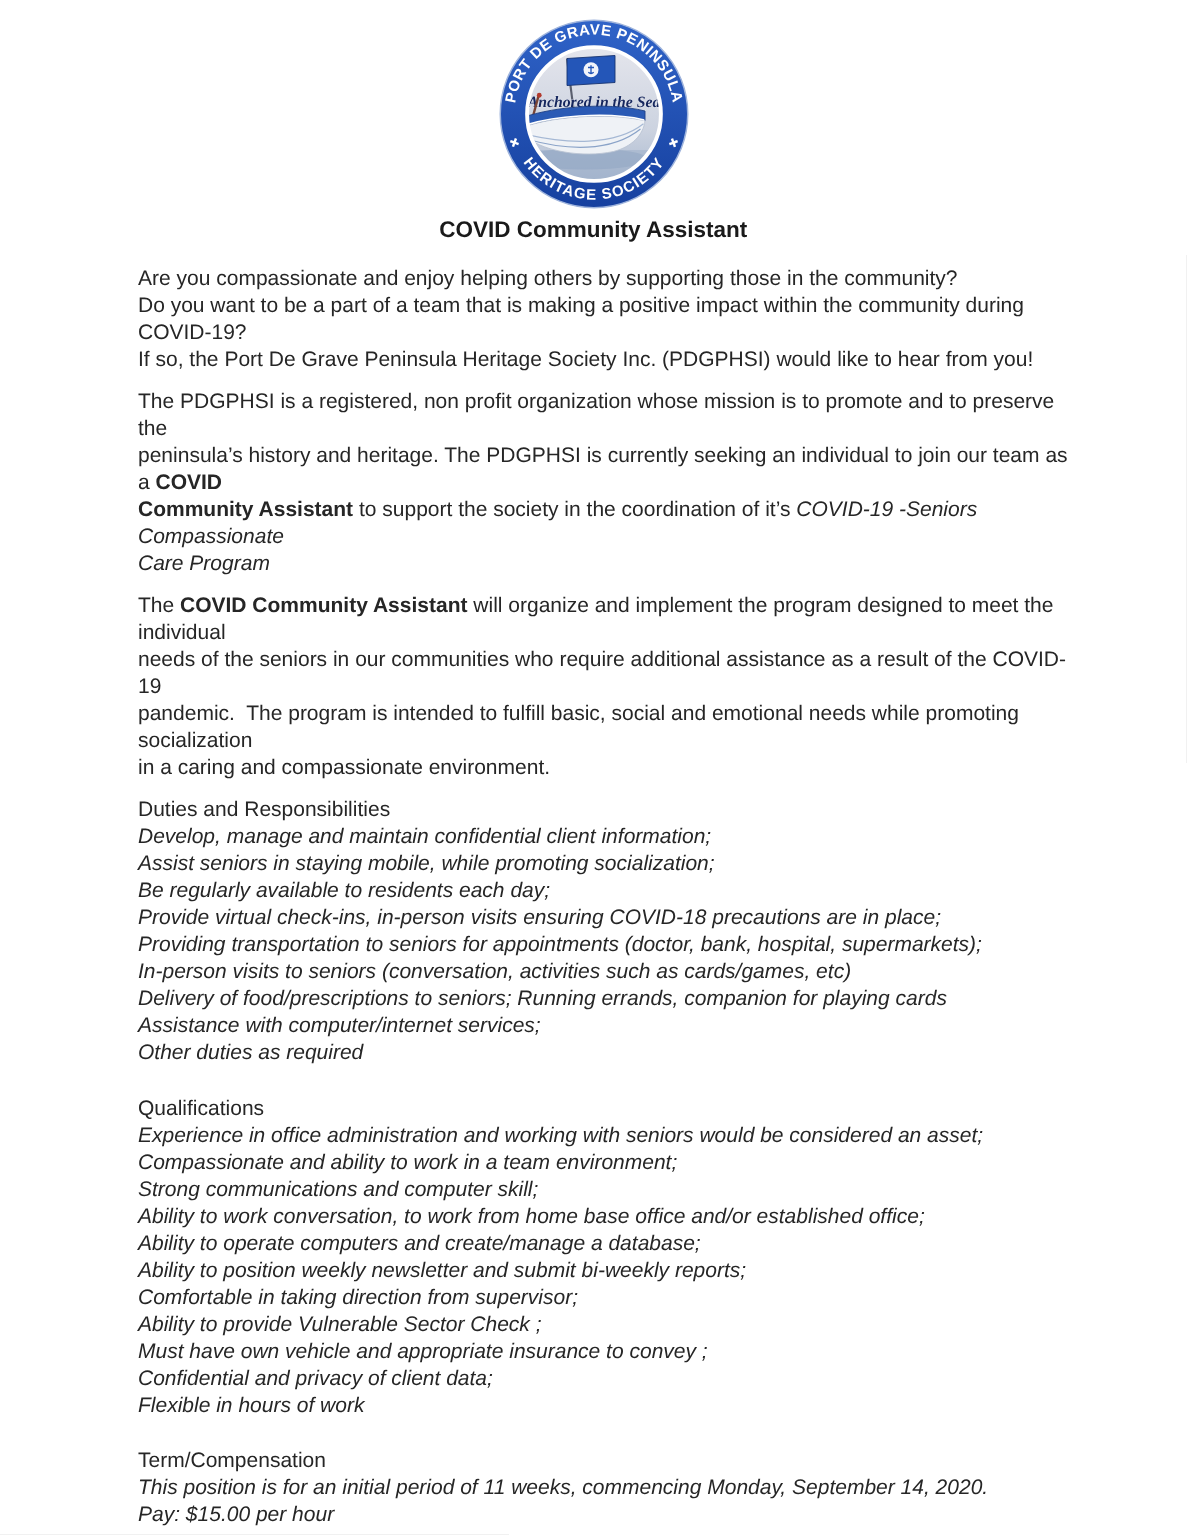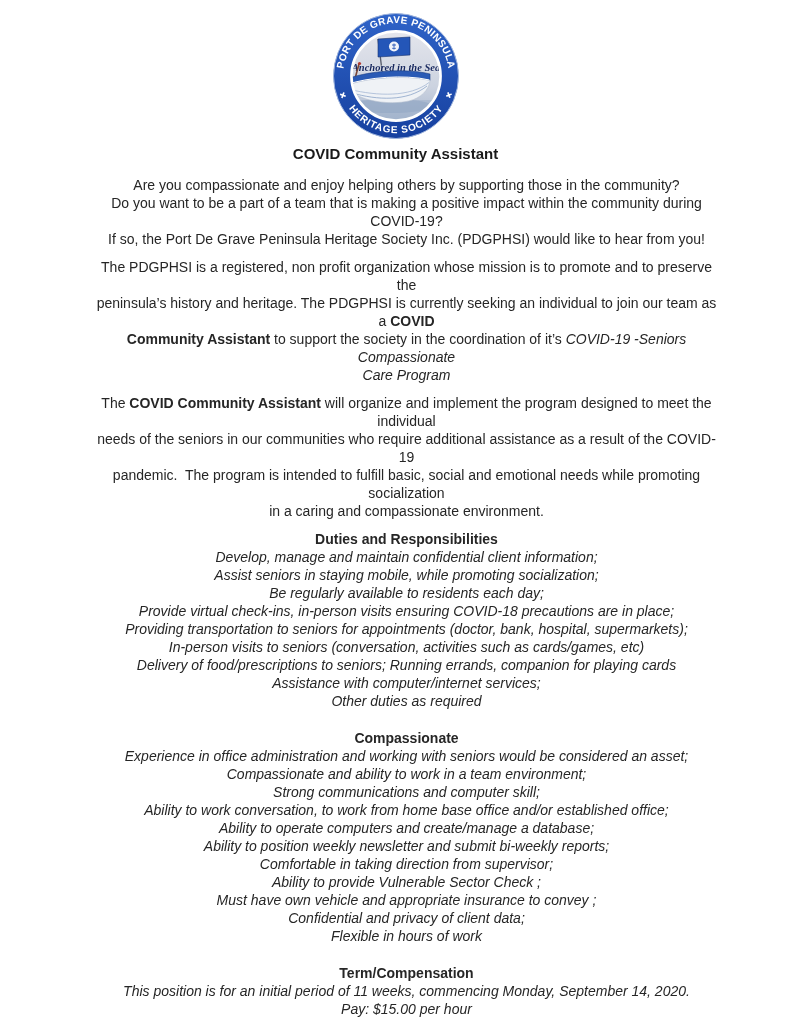--- a/index.html
+++ b/index.html
@@ -3,25 +3,25 @@
 <meta charset="utf-8">
 <style>
   html,body{margin:0;padding:0;background:#e8e8e8;}
   .page{
     width:791px;height:1023px;background:#ffffff;margin:0 auto;position:relative;
     font-family:"Liberation Sans", sans-serif;color:#262626;overflow:hidden;
   }
   .logo-wrap{padding-top:12px;text-align:center;}
   .logo-wrap svg{display:block;margin:0 auto;}
   .doc-title{margin-top:5px;text-align:center;font-size:15px;font-weight:700;color:#1a1a1a;}
-  .content{margin:14px 70px 0 92px;font-size:14px;line-height:18px;text-align:center;}
+  .content{margin:14px 70px 0 92px;font-size:14px;line-height:18px;}
   .block{margin:0 0 10px 0;}
   .block.gap-after{margin-bottom:19px;}
   .rich{white-space:pre-wrap;}
-  .h{font-weight:700;}
+  .h{font-weight:400;}
   .lines div{white-space:pre-wrap;font-style:italic;}
 </style>
 </head>
 <body>
 
 <div class="page">
 
   <div class="logo-wrap">
     <svg width="128" height="128" viewBox="0 0 128 128">
       <defs>
@@ -104,21 +104,21 @@
           <div>Provide virtual check-ins, in-person visits ensuring COVID-18 precautions are in place;</div>
           <div>Providing transportation to seniors for appointments (doctor, bank, hospital, supermarkets);</div>
           <div>In-person visits to seniors (conversation, activities such as cards/games, etc)</div>
           <div>Delivery of food/prescriptions to seniors; Running errands, companion for playing cards</div>
           <div>Assistance with computer/internet services;</div>
           <div>Other duties as required</div>
         </div>
     </div>
 
     <div class="block gap-after">
-      <div class="h">Compassionate</div>
+      <div class="h">Qualifications</div>
       <div class="lines">
           <div>Experience in office administration and working with seniors would be considered an asset;</div>
           <div>Compassionate and ability to work in a team environment;</div>
           <div>Strong communications and computer skill;</div>
           <div>Ability to work conversation, to work from home base office and/or established office;</div>
           <div>Ability to operate computers and create/manage a database;</div>
           <div>Ability to position weekly newsletter and submit bi-weekly reports;</div>
           <div>Comfortable in taking direction from supervisor;</div>
           <div>Ability to provide Vulnerable Sector Check ;</div>
           <div>Must have own vehicle and appropriate insurance to convey ;</div>

